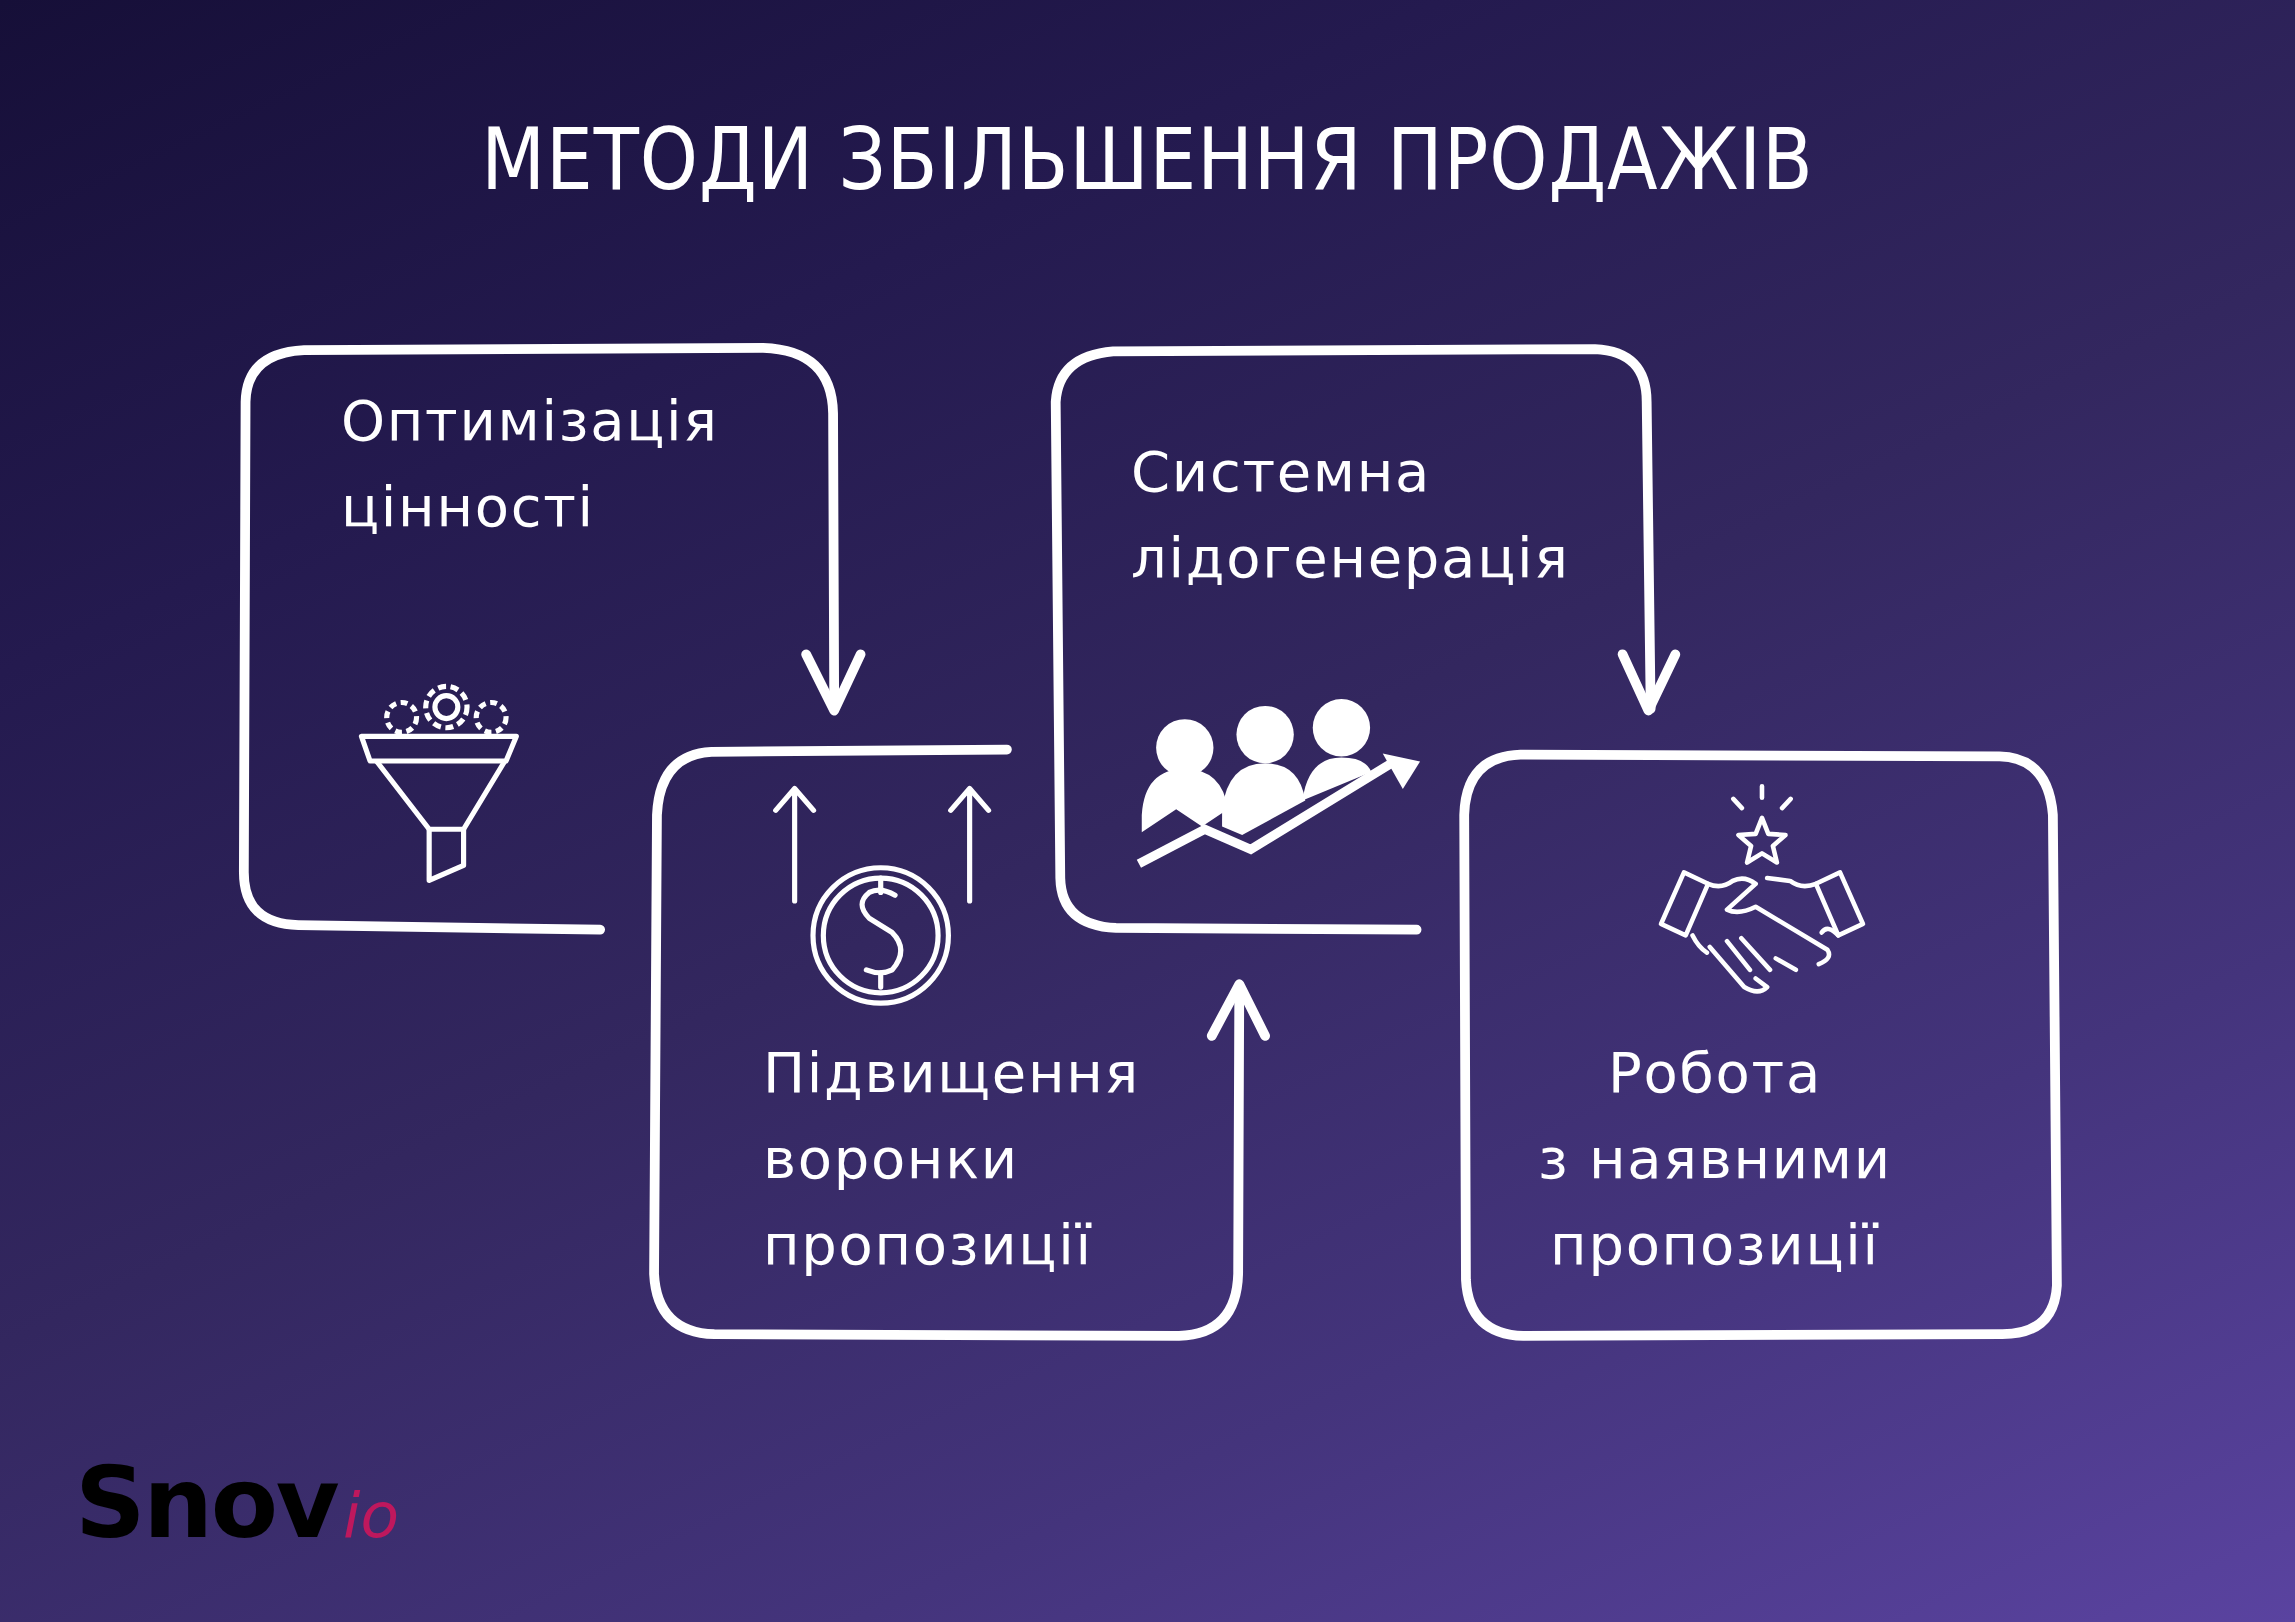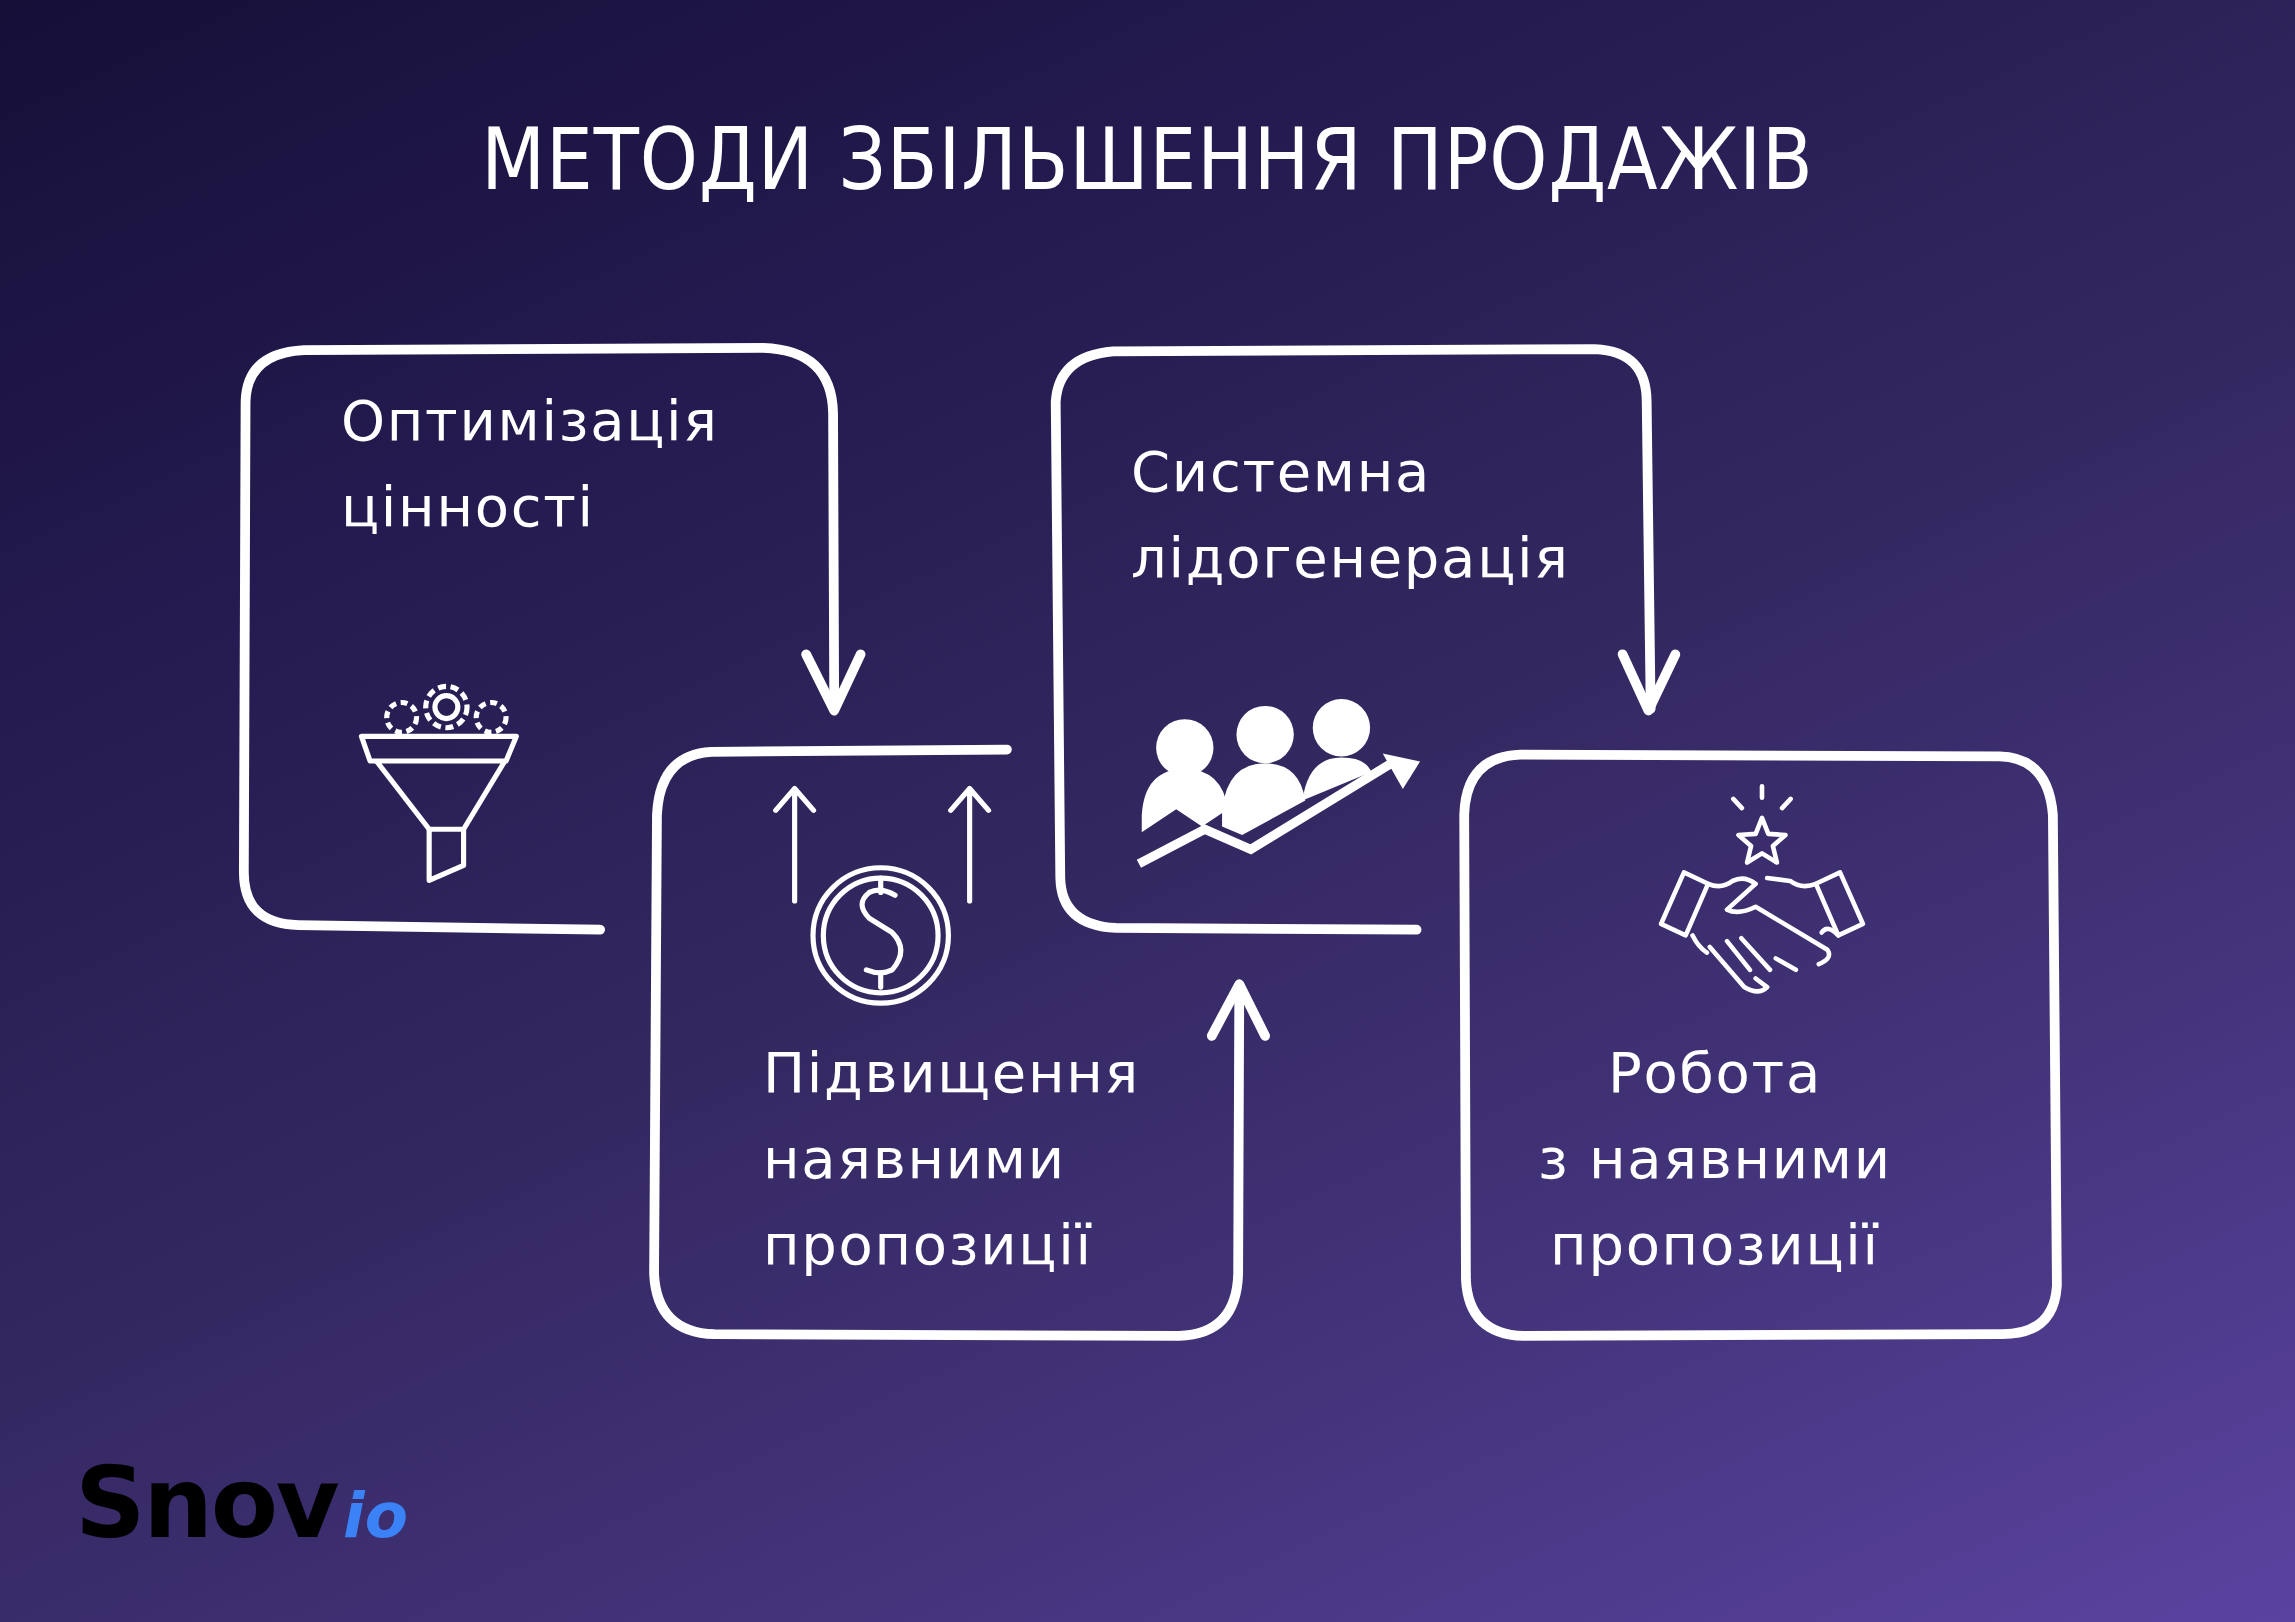--- a/index.html
+++ b/index.html
@@ -17,21 +17,21 @@
   svg.lines { position:absolute; left:0; top:0; width:2295px; height:1623px; }
   .label {
     position:absolute; font-family:"DejaVu Sans", sans-serif; font-size:56px;
     line-height:86px; font-weight:400; letter-spacing:1.7px; white-space:nowrap;
   }
   .label span { display:block; }
   .logo {
     position:absolute; left:75px; top:1446px; white-space:nowrap;
   }
   .logo .snov { font-family:"DejaVu Sans", sans-serif; font-weight:700; font-size:98px; color:#000000; letter-spacing:-2.3px; }
-  .logo .io { font-family:"DejaVu Sans", sans-serif; font-weight:700; font-style:italic; font-size:63px; color:#3b82f6; margin-left:5.7px; }
+  .logo .io { font-family:"DejaVu Sans", sans-serif; font-weight:400; font-style:italic; font-size:63px; color:#be185d; margin-left:5.7px; }
 </style>
 </head>
 <body>
 
 <div class="title">МЕТОДИ ЗБІЛЬШЕННЯ ПРОДАЖІВ</div>
 
 <svg class="lines" viewBox="0 0 4000 2828">
   <g fill="none" stroke="#ffffff" stroke-width="17" stroke-linecap="round" stroke-linejoin="round">
 
     <path d="M1046 1620 L520 1612 Q425 1610 425 1520 L428 700 Q430 615 530 610 L1330 606 Q1450 610 1452 720 L1454 1235"></path>
@@ -90,21 +90,21 @@
   </g>
 </svg>
 
 <div class="label" style="left:341px; top:378px;">
   <span>Оптимізація</span>
   <span>цінності</span>
 </div>
 
 <div class="label" style="left:763px; top:1030px;">
   <span>Підвищення</span>
-  <span>наявними</span>
+  <span>воронки</span>
   <span>пропозиції</span>
 </div>
 
 <div class="label" style="left:1131px; top:429px;">
   <span>Системна</span>
   <span>лідогенерація</span>
 </div>
 
 <div class="label" style="left:1538px; top:1030px;text-align:center;">
   <span>Робота</span>

